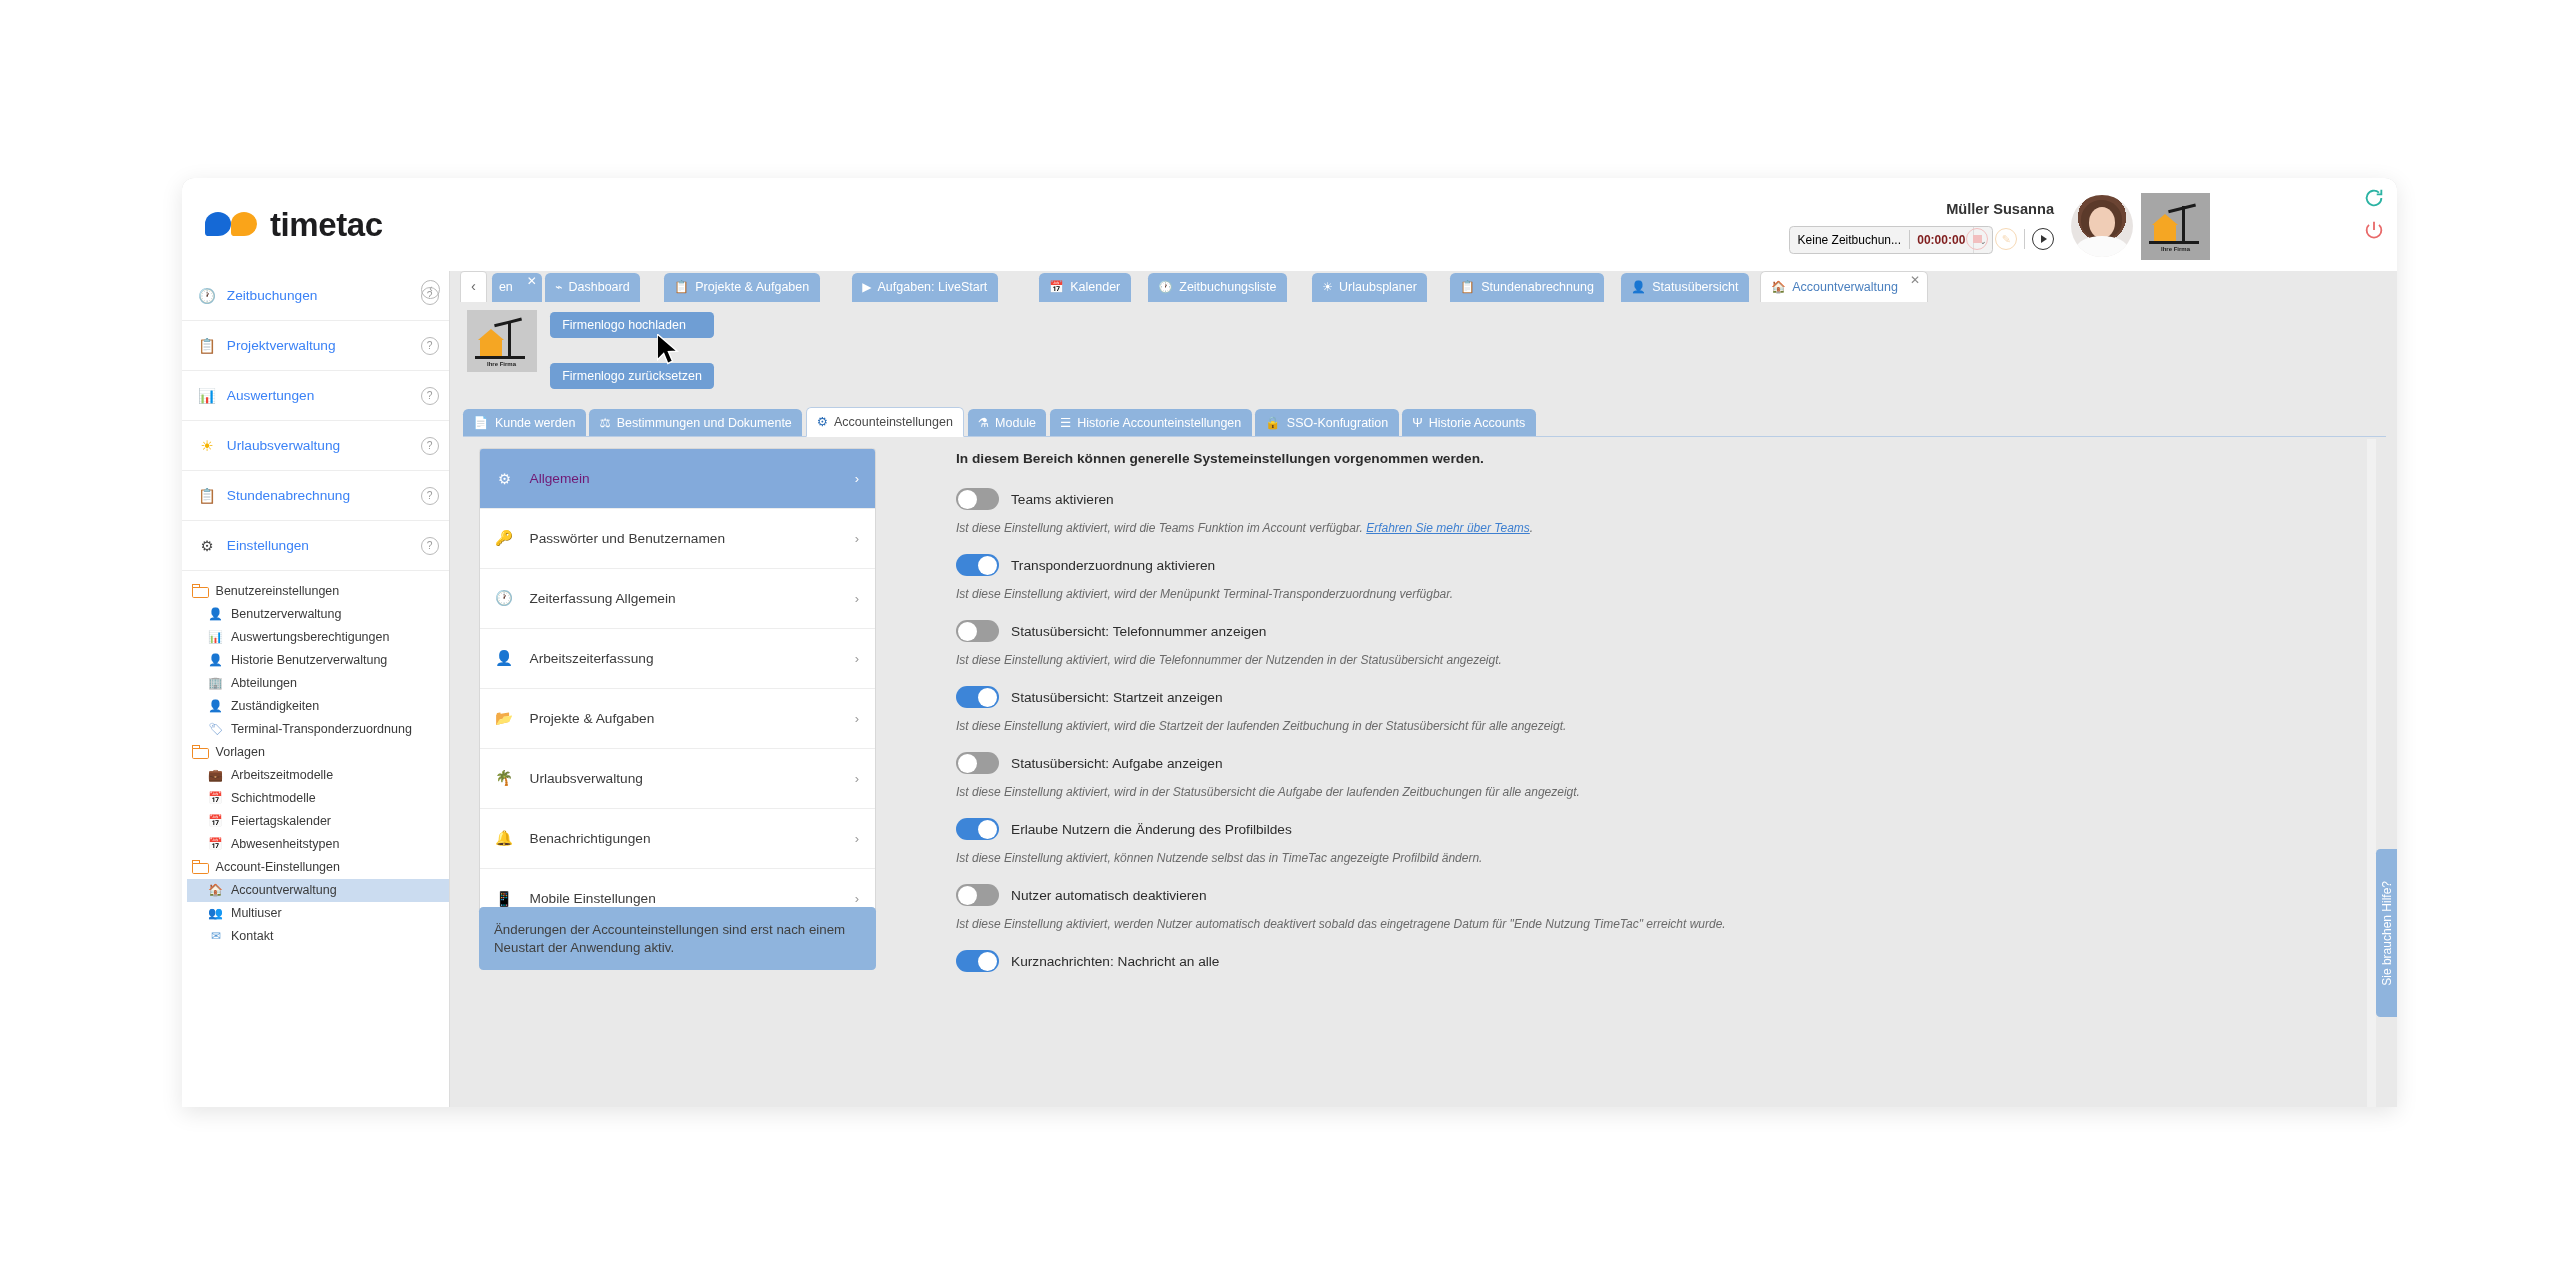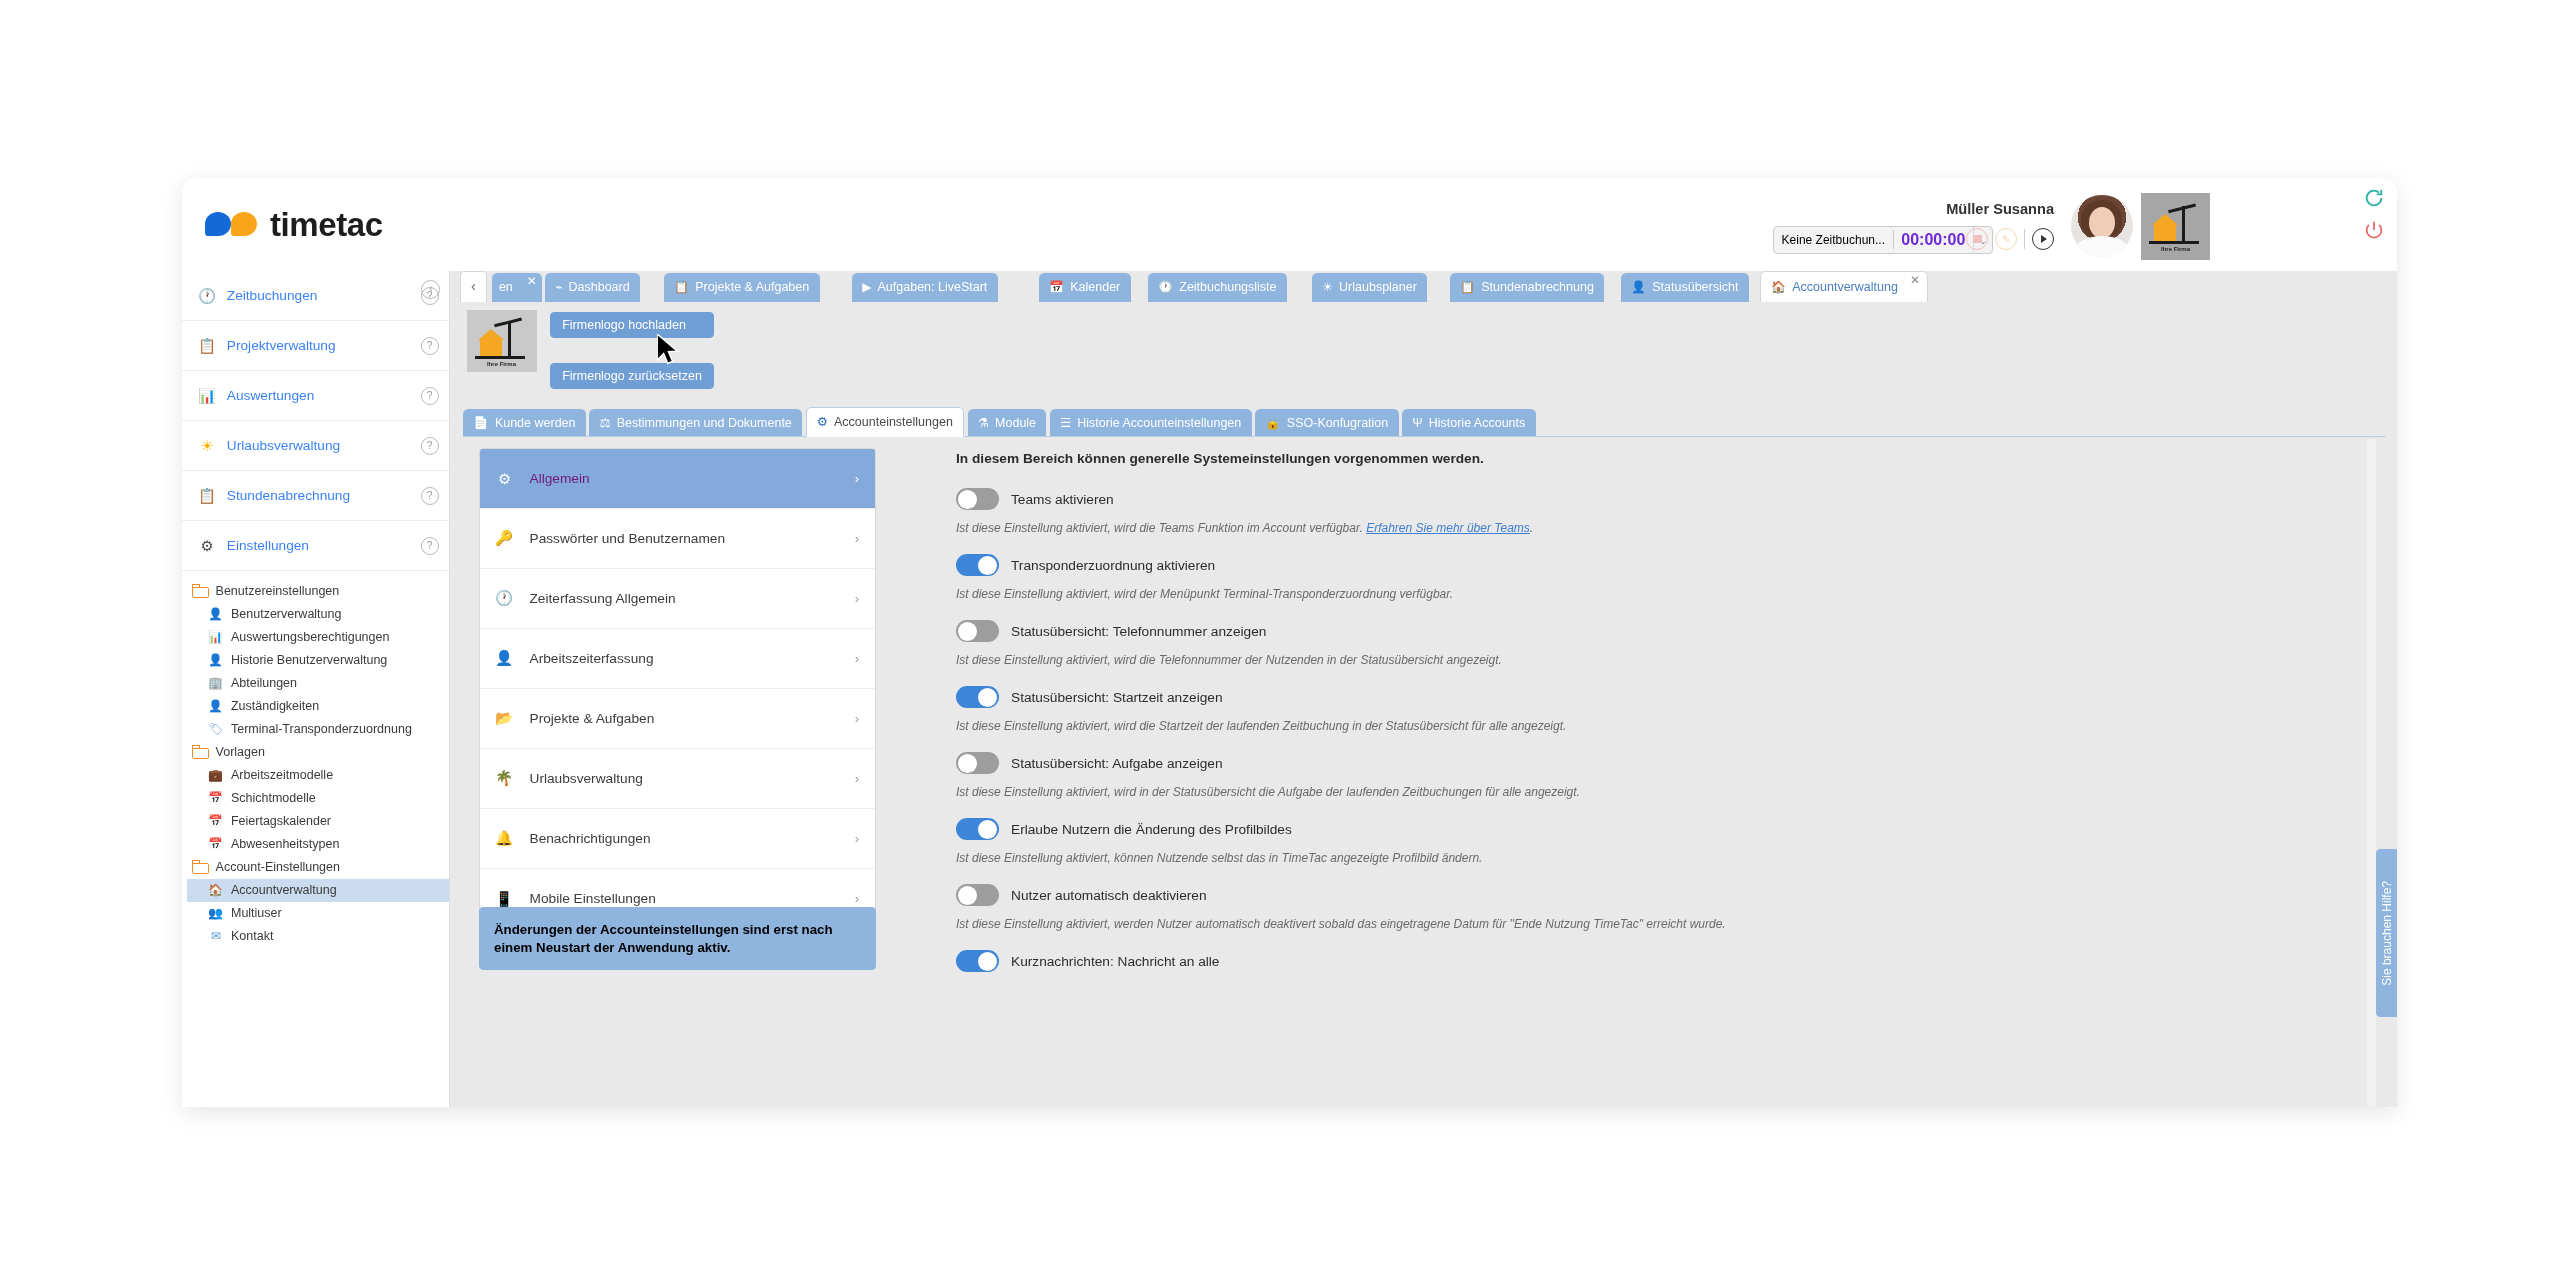--- a/index.html
+++ b/index.html
@@ -100,21 +100,21 @@
     position: absolute; right: 404px; top: 48px;
     display: flex; align-items: center; gap: 0;
     border: 0.9px solid #c9c9c9; border-radius: 4.3px;
     background: #f3f3f3; height: 27.5px; overflow: hidden;
   }
   #timer-task {
     font-size: 12px; color: #000000; padding: 0 7.7px; white-space: nowrap;
     max-width: 120px; overflow: hidden;
   }
   #timer-sep { width: 0.9px; height: 19px; background: #c9c9c9; }
-  #timer-clock { font-size: 16px; color: #6d28d9; padding: 0 7.7px; font-weight: 600; }
+  #timer-clock { font-size: 12px; color: #7f1d1d; padding: 0 7.7px; font-weight: 600; }
   #timer-caret { width: 19px; text-align: center; font-size: 9.4px; color: #777; border-left: 0.9px solid #dcdcdc; height: 100%; line-height: 27px; }
   #timer-controls { position: absolute; right: 343px; top: 50px; display: flex; align-items: center; gap: 6.9px; }
   .tctl { width: 22px; height: 22px; border-radius: 50%; border: 1.7px solid #f2bfbf; display:flex; align-items:center; justify-content:center; }
   .tctl.stop span { width: 8.6px; height: 8.6px; background: #f2bfbf; }
   .tctl.edit { border-color: #f6d9b6; color:#f6d9b6; font-size: 11px; }
   .tctl.play { border-color: #333; }
   .tctl.play span {
     width:0; height:0; border-left: 6.9px solid #333;
     border-top: 4.3px solid transparent; border-bottom: 4.3px solid transparent; margin-left:1.7px;
   }
@@ -254,23 +254,23 @@
   .snav-item .sn-ico { width: 19px; text-align: center; font-size: 14.6px; color: #7a7a7a; }
   .snav-item.active .sn-ico { color: #ffffff; }
   .snav-item .sn-label { flex: 1; font-size: 13.7px; color: #3b3b3b; }
   .snav-item.active .sn-label { color: #701a75; }
   .snav-item .sn-chev { font-size: 13px; color: #9a9a9a; }
   .snav-item.active .sn-chev { color: #ffffff; }
 
   #info-note {
     position: absolute; left: 27.5px; top: 468px;
     width: 397px;
-    background: #8fb4dd; color: #000000;
+    background: #8fb4dd; color: #404040;
     border-radius: 4.3px; padding: 13.7px 15.5px;
-    font-size: 13.3px; line-height: 1.35; font-weight: bold;
+    font-size: 13.3px; line-height: 1.35;
   }
 
   
   #settings-main {
     position: absolute; left: 471px; top: 0; width: 1460px; height: 668px;
     padding: 12px 0 0 34px;
   }
   #settings-intro {
     font-size: 13.7px; font-weight: 700; color: #2c2c2c; margin-bottom: 22px;
   }

